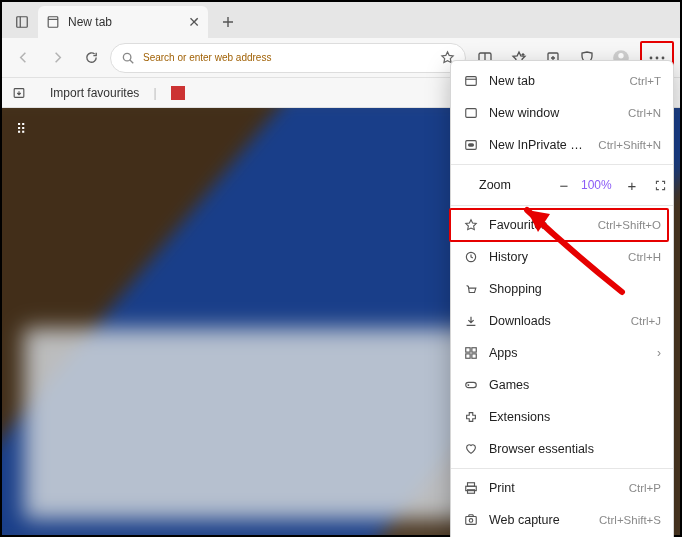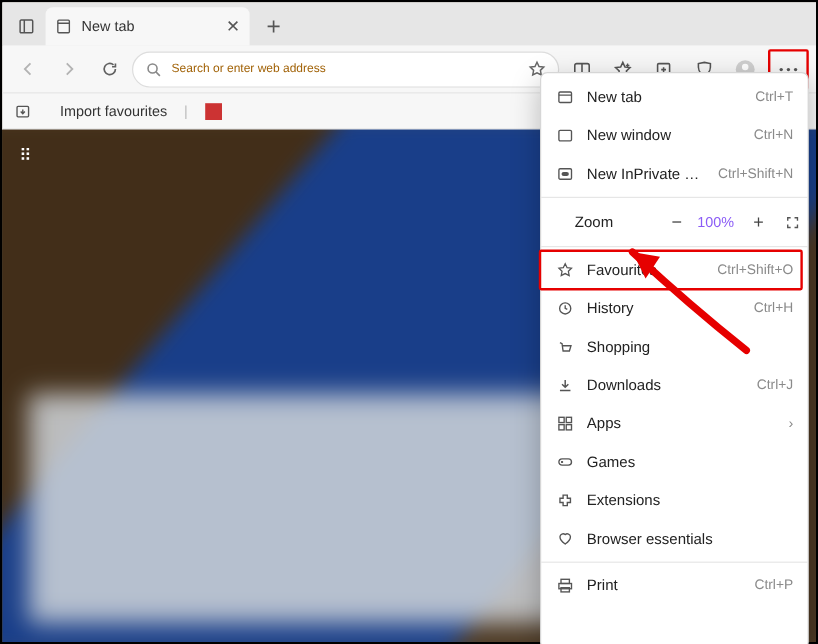--- a/index.html
+++ b/index.html
@@ -291,20 +291,31 @@
           <svg width="14" height="14" viewBox="0 0 16 16" fill="none" stroke="#555" stroke-width="1.3">
             <rect x="4" y="2" width="8" height="4"></rect>
             <rect x="2" y="6" width="12" height="5"></rect>
             <rect x="4" y="10" width="8" height="4"></rect>
           </svg>
         </span>
       <span class="lbl">Print</span>
       <span class="sc">Ctrl+P</span>
     </div>
     <div class="mi">
+      <span class="mico">
+          <svg width="14" height="14" viewBox="0 0 16 16" fill="none" stroke="#555" stroke-width="1.3">
+            <rect x="2" y="4" width="12" height="9" rx="1"></rect>
+            <path d="M5 4l1-2h4l1 2"></path>
+            <circle cx="8" cy="8.5" r="2"></circle>
+          </svg>
+        </span>
+      <span class="lbl">Web capture</span>
+      <span class="sc">Ctrl+Shift+S</span>
+    </div>
+    <div class="mi">
       
       
       
     </div>
 
   </div>
 
   <svg class="arrow" style="left:470px; top:190px" width="160" height="110" viewBox="0 0 160 110">
     <defs>
     </defs>

